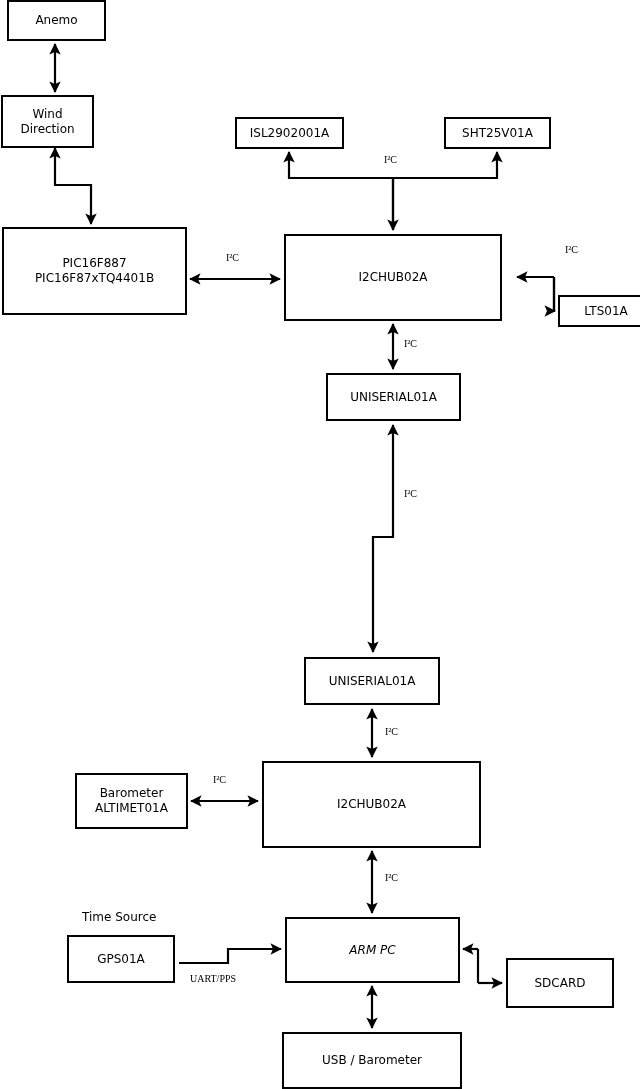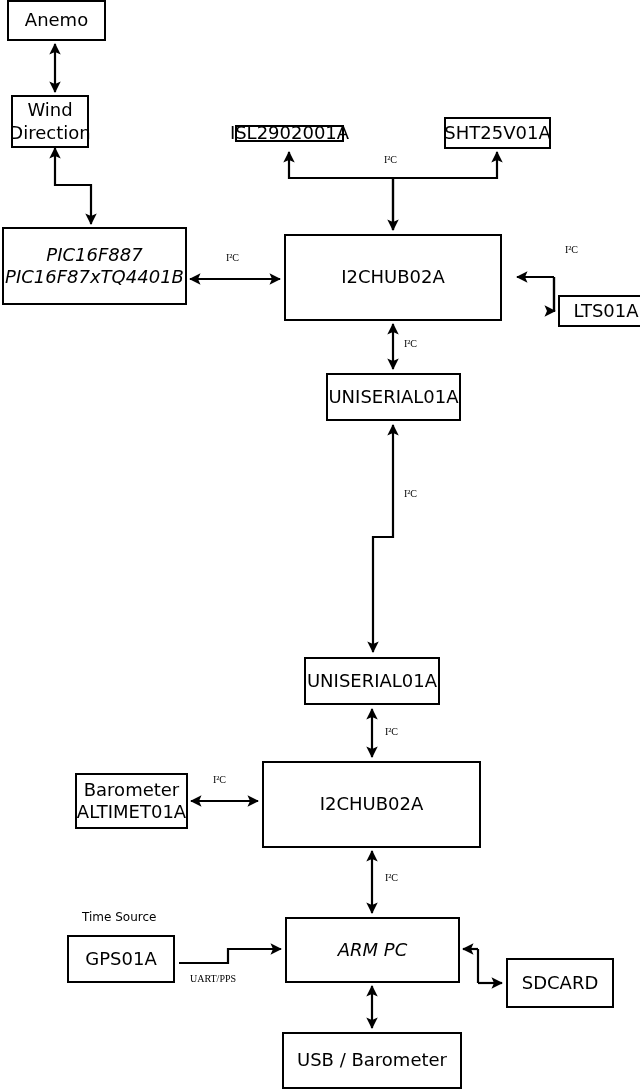--- a/index.html
+++ b/index.html
@@ -25,21 +25,21 @@
   .node {
     position: absolute;
     box-sizing: border-box;
     border: 2px solid #000000;
     background: #ffffff;
     display: flex;
     align-items: center;
     justify-content: center;
     text-align: center;
     color: #000000;
-    font-size: 18px;
+    font-size: 12px;
     line-height: 1.25;
     white-space: pre-line;
     z-index: 2;
   }
   .edge-label {
     position: absolute;
     color: #000000;
     font-size: 10px;
     line-height: 1;
     white-space: nowrap;
@@ -101,27 +101,27 @@
       <path d="M 478 949 L 463 949" marker-end="url(#arrow)"></path>
       <path d="M 478 949 L 478 983"></path>
       <path d="M 478 983 L 502 983" marker-end="url(#arrow)"></path>
 
       <line x1="372" y1="986" x2="372" y2="1028" marker-start="url(#arrow)" marker-end="url(#arrow)"></line>
     </g>
   </svg>
 
   <div class="node" style="left:7px; top:0px; width:99px; height:41px;">Anemo</div>
 
-  <div class="node" style="left:11px; top:95px; width:78px; height:53px;">Wind
+  <div class="node" style="left:1px; top:95px; width:93px; height:53px;">Wind
 Direction</div>
 
-  <div class="node" style="left:2px; top:227px; width:185px; height:78px;font-style:italic;">PIC16F887
+  <div class="node" style="left:2px; top:227px; width:185px; height:88px;">PIC16F887
 PIC16F87xTQ4401B</div>
 
-  <div class="node" style="left:235px; top:125px; width:109px; height:17px;">ISL2902001A</div>
+  <div class="node" style="left:235px; top:117px; width:109px; height:32px;">ISL2902001A</div>
 
   <div class="node" style="left:444px; top:117px; width:107px; height:32px;">SHT25V01A</div>
 
   <div class="node" style="left:284px; top:234px; width:218px; height:87px;">I2CHUB02A</div>
 
   <div class="node" style="left:558px; top:295px; width:96px; height:32px;">LTS01A</div>
 
   <div class="node" style="left:326px; top:373px; width:135px; height:48px;">UNISERIAL01A</div>
 
   <div class="node" style="left:304px; top:657px; width:136px; height:48px;">UNISERIAL01A</div>

